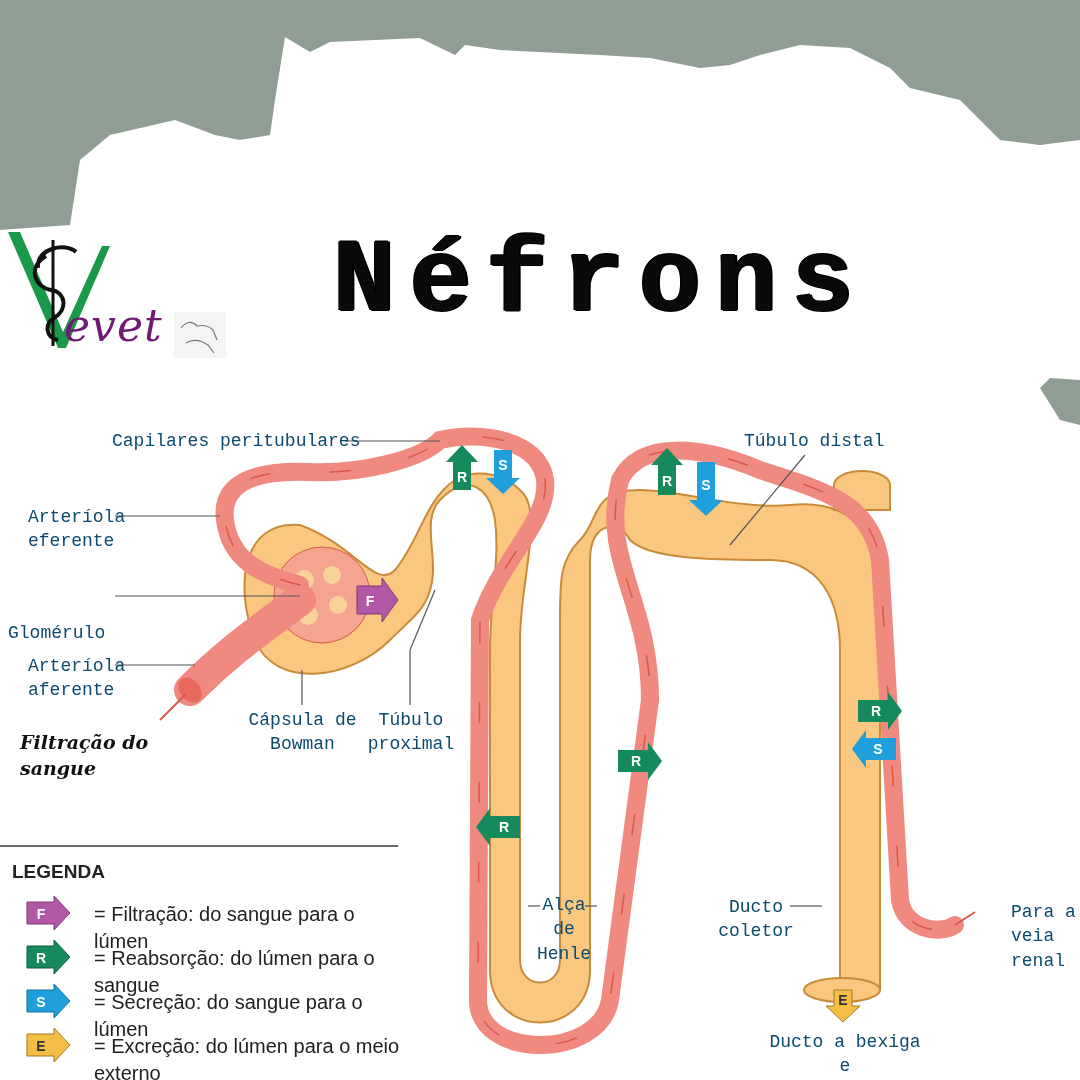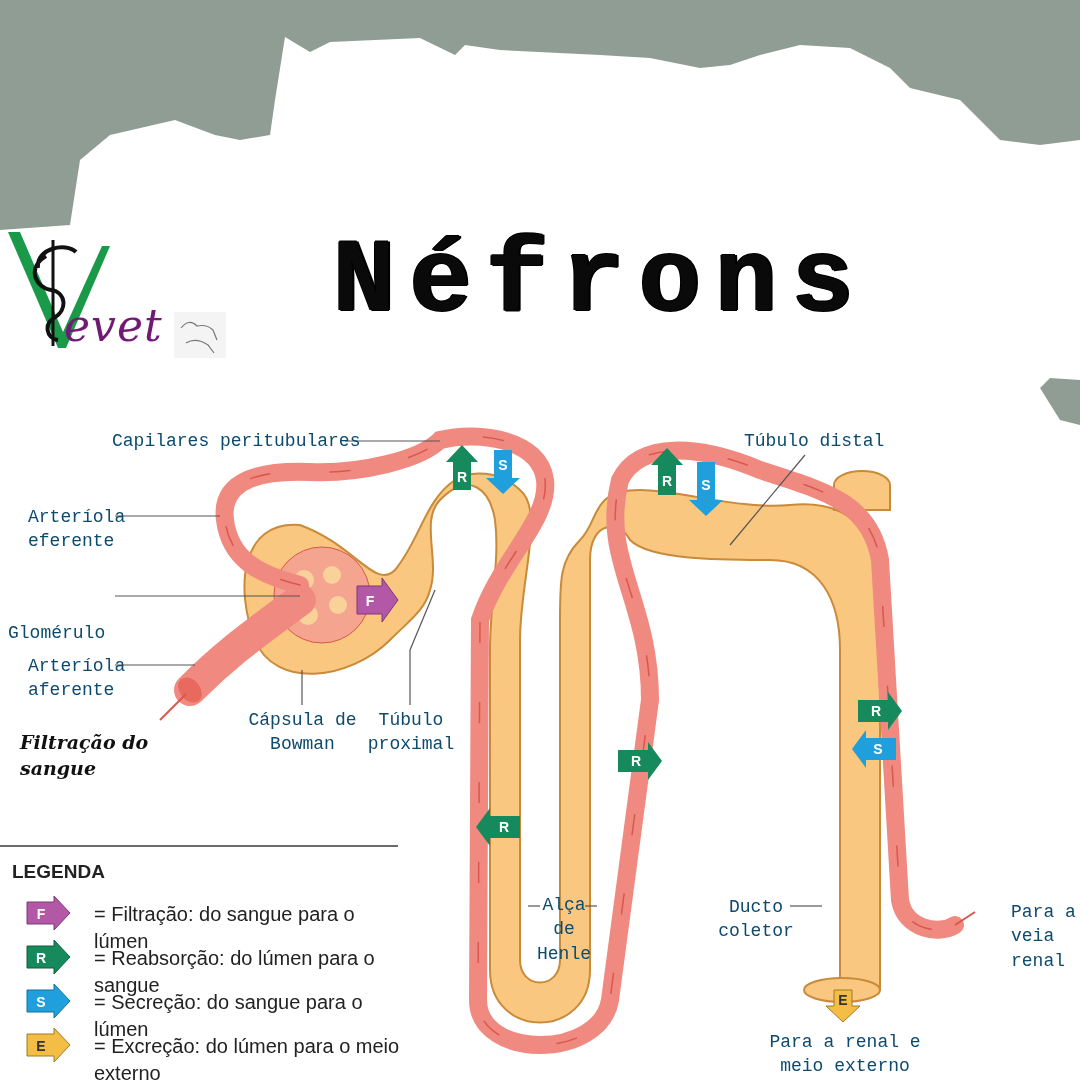--- a/index.html
+++ b/index.html
@@ -165,21 +165,21 @@
 </div>
 <div class="lbl center" style="left:718px; top:895px; width:76px;">
   <div>Ducto</div>
   <div>coletor</div>
 </div>
 <div class="lbl" style="left:1011px; top:900px;">
   <div>Para a</div>
   <div>veia renal</div>
 </div>
 <div class="lbl center" style="left:760px; top:1030px; width:170px;">
-  <div>Para a renal e</div>
+  <div>Ducto a bexiga e</div>
   <div>meio externo</div>
 </div>
 
 <div class="filtr">
   <div>Filtração do</div>
   <div>sangue</div>
 </div>
 
 <div class="legend">
   <div class="legend-rule"></div>

